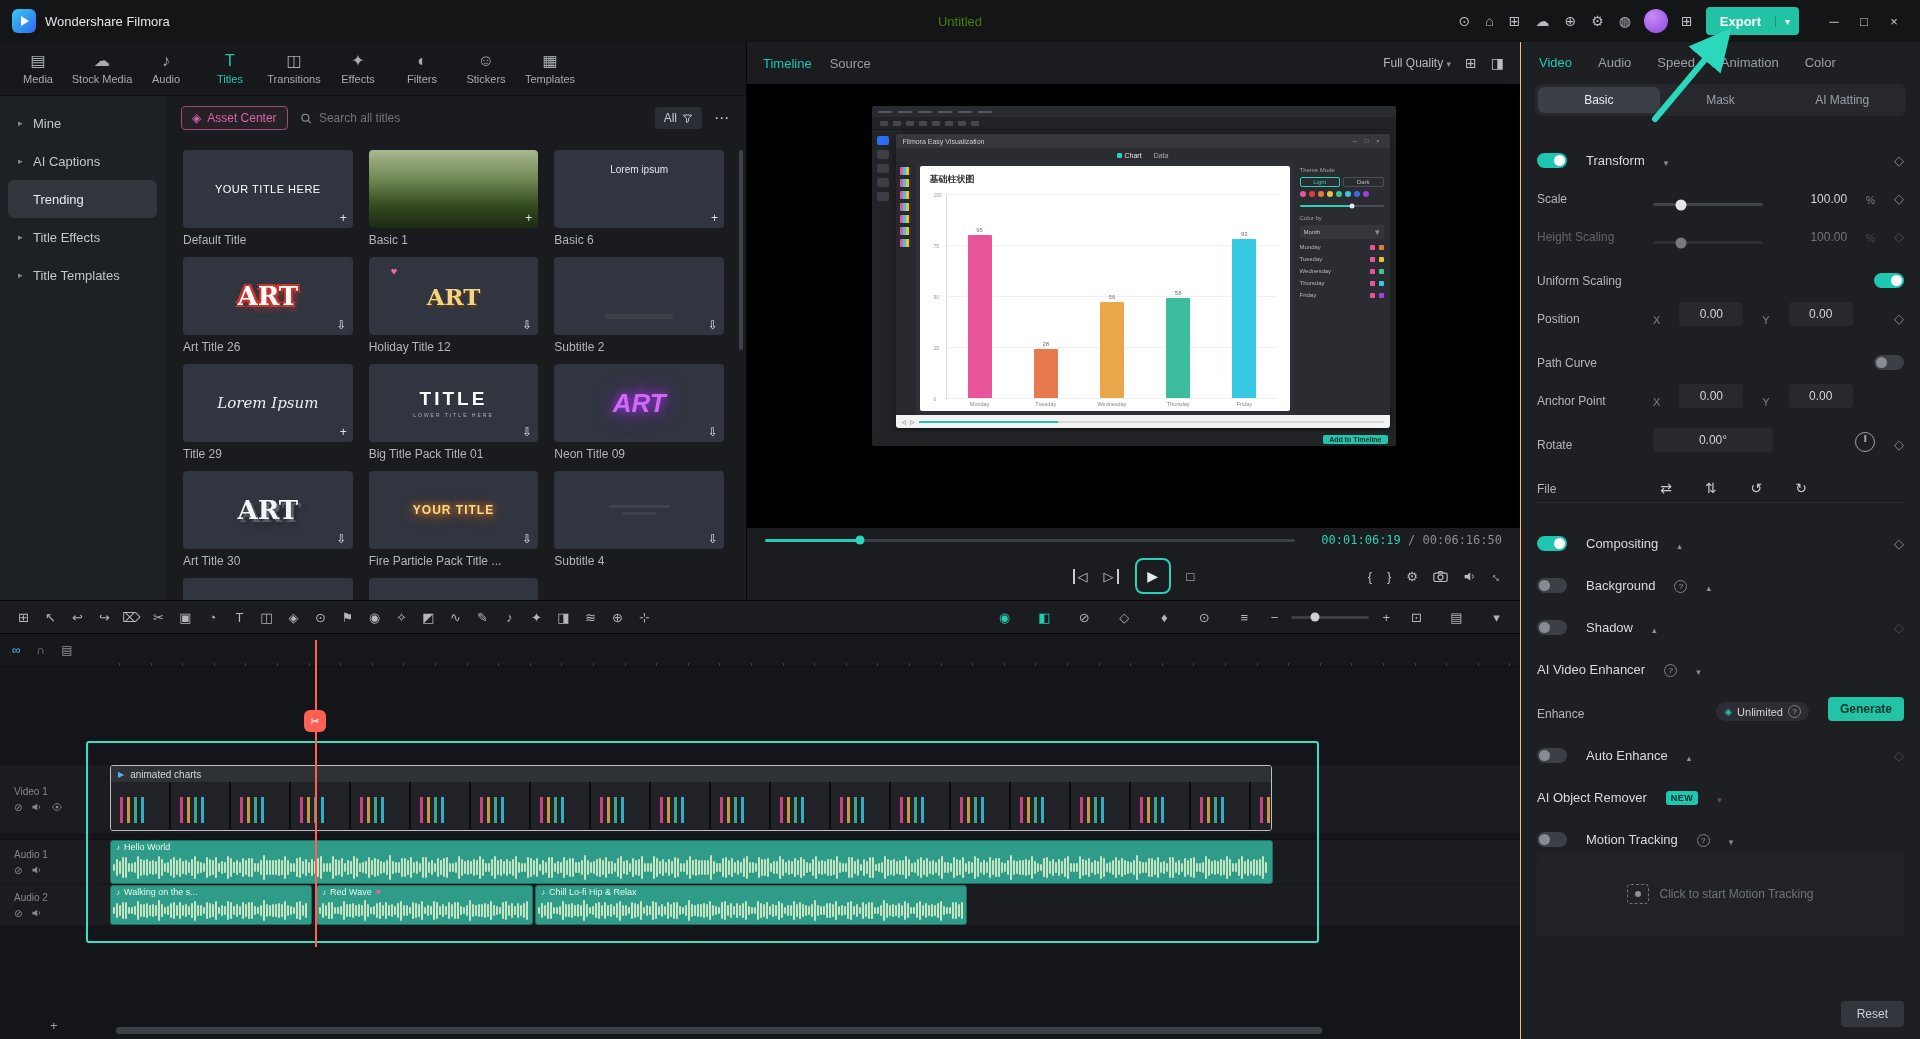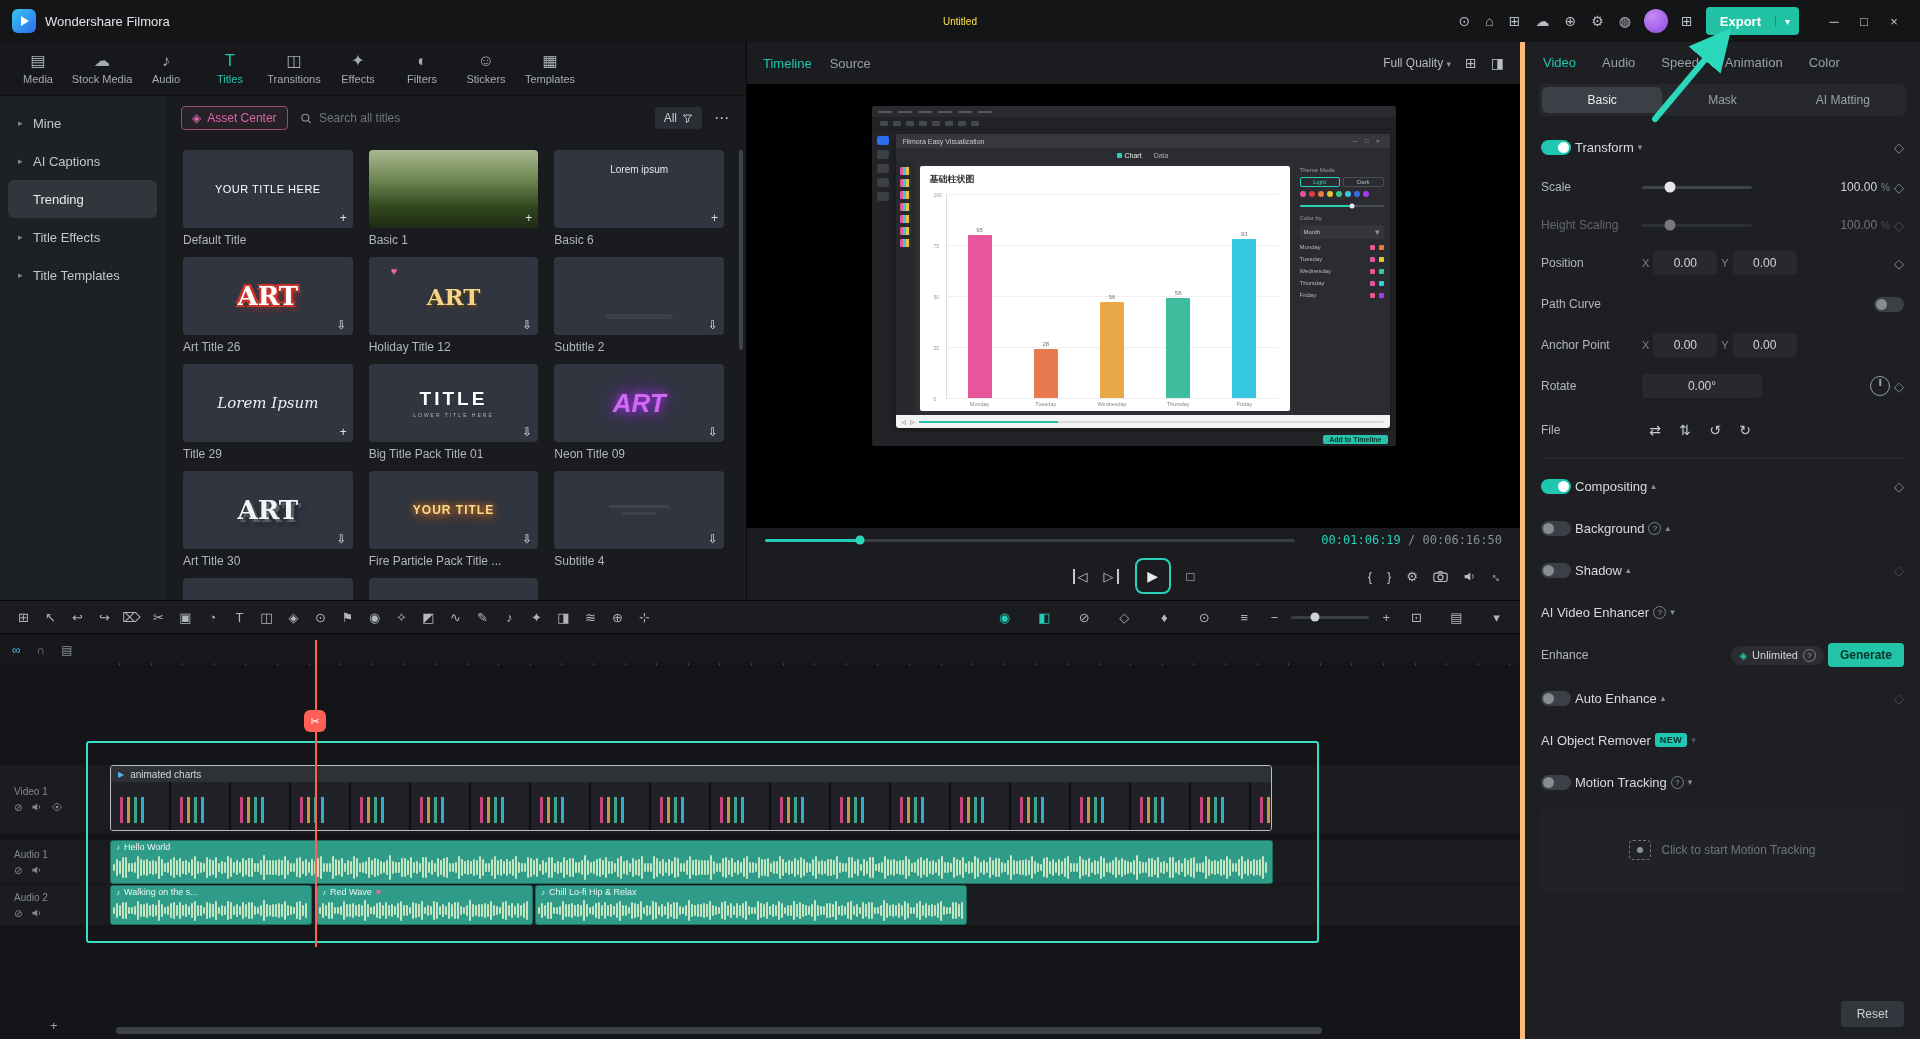--- a/index.html
+++ b/index.html
@@ -7,36 +7,36 @@
   font-family:"Liberation Sans","DejaVu Sans",sans-serif;color:#cfd3d8}
 body{position:relative}
 
 
 .titlebar{height:42px;display:flex;align-items:center;padding:0 12px;background:#141517;position:relative}
 .logo{width:24px;height:24px;border-radius:6px;background:linear-gradient(135deg,#38c8f0,#2f6af0);display:flex;align-items:center;justify-content:center;flex:none}
 .logo-tri{width:0;height:0;border-left:8px solid #fff;border-top:5px solid transparent;border-bottom:5px solid transparent;margin-left:2px}
 .appname{font-size:13px;color:#e2e4e8;margin:0 16px 0 9px;white-space:nowrap}
 .menus{display:flex}
 .menu{font-size:13px;color:#c3c7cc;padding:6px 13px;cursor:default}
-.doc-title{position:absolute;left:50%;transform:translateX(-50%);font-size:10px;color:#fde047}
+.doc-title{position:absolute;left:50%;transform:translateX(-50%);font-size:13px;color:#4d7c0f}
 .tb-right{margin-left:auto;display:flex;align-items:center;gap:13px}
 .tb-icons{display:flex;gap:15px;align-items:center}
 .tbi{font-size:14px;color:#b9bdc3}
 .avatar{width:24px;height:24px;border-radius:50%;background:radial-gradient(circle at 35% 30%,#c98af5,#8a4ae0);flex:none}
 .export{display:flex;align-items:center;background:#21c3a4;border-radius:4px;height:28px;color:#fff;font-weight:bold;font-size:13px}
 .export .explbl{padding:0 14px}
 .exp-caret{padding:0 9px;border-left:1px solid rgba(0,0,0,.25);font-size:10px;font-weight:normal}
 .winctl{display:flex;gap:2px;margin-left:8px}
 .winctl span{width:28px;text-align:center;font-size:13px;color:#c3c7cc}
 
 
 .shell{display:flex;height:997px}
 .left-col{width:1520px;flex:none;display:flex;flex-direction:column}
 .panels{display:flex;height:558px;flex:none}
-.right-panel{flex:1;background:#1d1f23;border-left:5px solid #fdba74;position:relative}
+.right-panel{flex:1;background:#1d1f23;border-left:1px solid #fdba74;position:relative}
 
 
 .left-panel{width:747px;flex:none;display:flex;flex-direction:column;background:#17181b;border-right:1px solid #060708}
 .media-toolbar{height:54px;display:flex;align-items:center;padding-left:6px;border-bottom:1px solid #0d0e10}
 .mtab{width:64px;display:flex;flex-direction:column;align-items:center;gap:3px;color:#a6abb2;font-size:11px}
 .mtab .mico{font-size:16px;height:18px;line-height:18px}
 .mtab.on{color:#1fc7b2}
 .left-body{flex:1;display:flex;min-height:0}
 .sidebar{width:165px;background:#1d2024;padding-top:8px;flex:none}
 .side-item{height:38px;display:flex;align-items:center;gap:7px;padding:0 10px;margin:0 8px;font-size:13px;color:#c3c7cc;border-radius:6px}
@@ -189,21 +189,21 @@
 .add-track{position:absolute;left:50px;bottom:6px;font-size:13px;color:#9aa0a8;z-index:9}
 
 
 .rp-tabs{height:40px;display:flex;align-items:center;gap:26px;padding:0 18px}
 .rp-tab{font-size:13px;color:#9aa0a8}
 .rp-tab.on{color:#1fc7b2}
 .rp-subtabs{margin:2px 14px 10px;background:#26282d;border-radius:7px;display:flex;padding:3px}
 .rp-subtab{flex:1;text-align:center;font-size:12px;color:#9aa0a8;padding:6px 0;border-radius:6px}
 .rp-subtab.on{background:#3b3f46;color:#e8eaed}
 .rp-body{padding:0 16px}
-.prow{display:flex;align-items:center;gap:4px}
+.prow{display:flex;align-items:flex-end;gap:19px}
 .prow.sec{height:42px}
 .prow.param{height:38px}
 .prow.h44{height:44px}
 .sec-label{font-size:13px;color:#d8dadd;white-space:nowrap}
 .plabel{font-size:12px;color:#b2b6bc;white-space:nowrap}
 .lw{width:97px;flex:none}
 .caret{font-size:9px;color:#8a8f97}
 .caret.dim{opacity:.5}
 .spacer{flex:1}
 .kf{font-size:13px;color:#8a8f97}
@@ -1592,20 +1592,25 @@
         <span class="punit">%</span>
         <span class="kf">◇</span>
       </div>
       <div class="prow param dimrow">
         <span class="plabel lw">Height Scaling</span>
         <span class="pslider"></span>
         <span class="pval">100.00</span>
         <span class="punit">%</span>
         <span class="kf">◇</span>
       </div>
+      <div class="prow h44">
+        <span class="plabel">Uniform Scaling</span>
+        <span class="spacer"></span>
+        <span class="toggle on"></span>
+      </div>
       <div class="prow param">
         <span class="plabel lw">Position</span>
         <span class="axis">X</span>
         <span class="nbox">0.00</span>
         <span class="axis">Y</span>
         <span class="nbox">0.00</span>
         <span class="spacer"></span>
         <span class="kf">◇</span>
       </div>
       <div class="prow h44">

